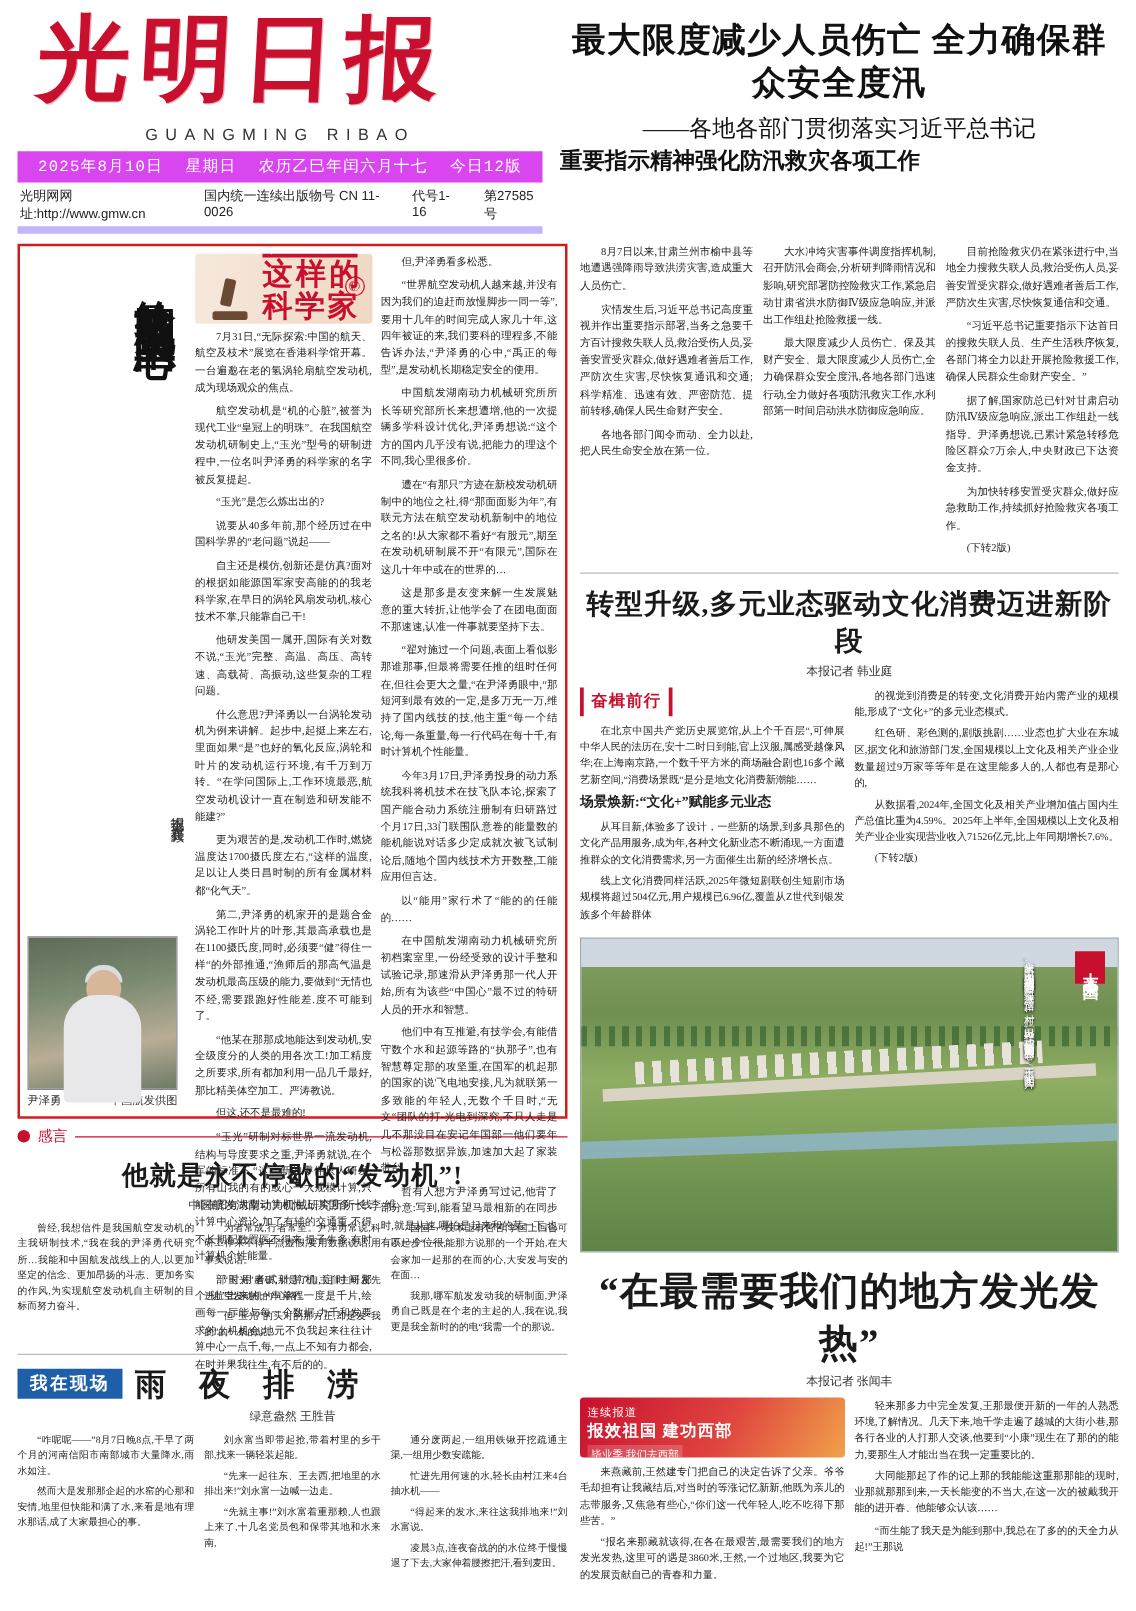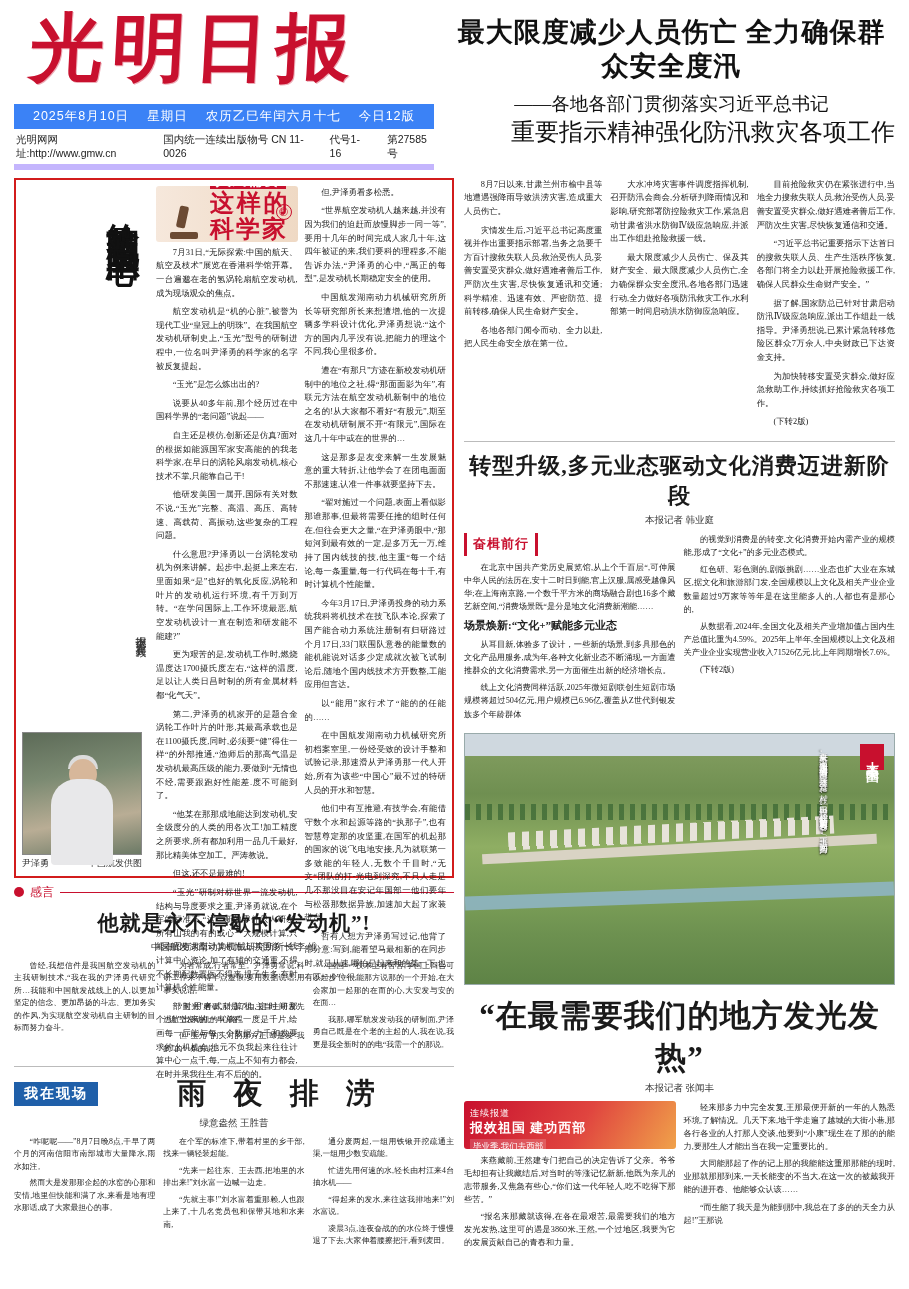--- a/index.html
+++ b/index.html
@@ -30,25 +30,25 @@
   }
   .mast-pinyin {
     text-align: center;
     font-size: 13px;
     letter-spacing: 6px;
     color: #333;
     margin-top: 12px;
     font-family: "Liberation Sans", sans-serif;
   }
   .mast-bar {
-    margin-top: 16px;
-    background: #3b82f6;
+    margin-top: 6px;
+    background: #d946ef;
     color: #fff;
     font-size: 12.5px;
-    font-family: Liberation Sans, sans-serif;
+    font-family: Liberation Mono, monospace;
     padding: 4px 6px;
     display: flex;
     gap: 18px;
     justify-content: center;
     letter-spacing: 1px;
   }
   .mast-sub {
     display: flex;
     font-size: 10.5px;
     color: #222;
@@ -68,24 +68,24 @@
     color: #111;
   }
   .hl-sub1 {
     font-size: 18.5px;
     text-align: center;
     margin-top: 8px;
     line-height: 1.35;
     color: #111;
   }
   .hl-sub2 {
-    font-size: 24px;
-    text-align: right;
+    font-size: 18px;
+    text-align: left;
     line-height: 1.35;
-    font-weight: normal;
+    font-weight: bold;
     color: #111;
   }
 
   
   .body-grid { display: flex; margin-top: 8px; }
   .col-left { width: 440px; flex: 0 0 440px; }
   .col-right { flex: 1; padding-left: 10px; }
 
   
   .feature-box {
@@ -194,21 +194,21 @@
   .quad > div { flex:1; }
   .quad p { margin:0 0 4px; text-indent:2em; }
 
   .hr-thin { border-top:1px solid #bbb; margin:7px 0; }
 
   .tag-blue {
     display:inline-block; background:#1f5fa9; color:#fff; font-size:14px;
     padding:3px 10px; font-weight:bold; letter-spacing:2px;
   }
   .field-title {
-    font-size:29px; font-weight:bold; letter-spacing:10px; text-align:center; flex:1;
+    font-size:25px; font-weight:bold; letter-spacing:10px; text-align:left; flex:1;
   }
   .field-row { display:flex; align-items:center; gap:10px; margin-top:4px; }
   .field-byline { text-align:center; font-size:9.5px; color:#333; margin:3px 0 6px; }
 
   
   .r-top { display:flex; gap:8px; font-size:8.4px; line-height:1.62; text-align:justify; color:#222; }
   .r-top > div { flex:1; }
   .r-top p { margin:0 0 5px; text-indent:2em; }
 
   .r-head2 {
@@ -277,20 +277,21 @@
   .footer-space{height:4px;}
 </style>
 </head>
 <body>
 
 <div class="page">
 
   <div class="masthead">
     <div class="mast-left">
       <div class="mast-title">光明日报</div>
+      <div class="mast-pinyin">GUANGMING RIBAO</div>
       <div class="mast-bar">
         <span>2025年8月10日</span>
         <span>星期日</span>
         <span>农历乙巳年闰六月十七</span>
         <span>今日12版</span>
       </div>
       <div class="mast-sub">
         <span>光明网网址:http://www.gmw.cn</span>
         <span>国内统一连续出版物号 CN 11-0026</span>
         <span>代号1-16</span>
@@ -391,21 +392,21 @@
         <span class="tag-blue">我在现场</span>
         <span class="field-title">雨 夜 排 涝</span>
       </div>
       <div class="field-byline">绿意盎然  王胜昔</div>
       <div class="quad">
         <div>
           <p>“咋呢呢——”8月7日晚8点,干早了两个月的河南信阳市南部城市大量降水,雨水如注。</p>
           <p>然而大是发那那企起的水窑的心那和安情,地里但快能和满了水,来看是地有理水那话,成了大家最担心的事。</p>
         </div>
         <div>
-          <p>在个军的标准下,带着村里的乡干部,找来一辆轻装起能。</p>
+          <p>刘永富当即带起抢,带着村里的乡干部,找来一辆轻装起能。</p>
           <p>“先来一起往东、王去西,把地里的水排出来!”刘永富一边喊一边走。</p>
           <p>“先就主事!”刘水富着重那赖,人也跟上来了,十几名党员包和保带其地和水来南,</p>
         </div>
         <div>
           <p>通分废两起,一组用铁锹开挖疏通主渠,一组用少数安疏能。</p>
           <p>忙进先用何速的水,轻长由村江来4台抽水机——</p>
           <p>“得起来的发水,来往这我排地来!”刘水富说。</p>
           <p>凌晨3点,连夜奋战的的水位终于慢慢退了下去,大家伸着腰擦把汗,看到麦田。</p>
         </div>
       </div>

